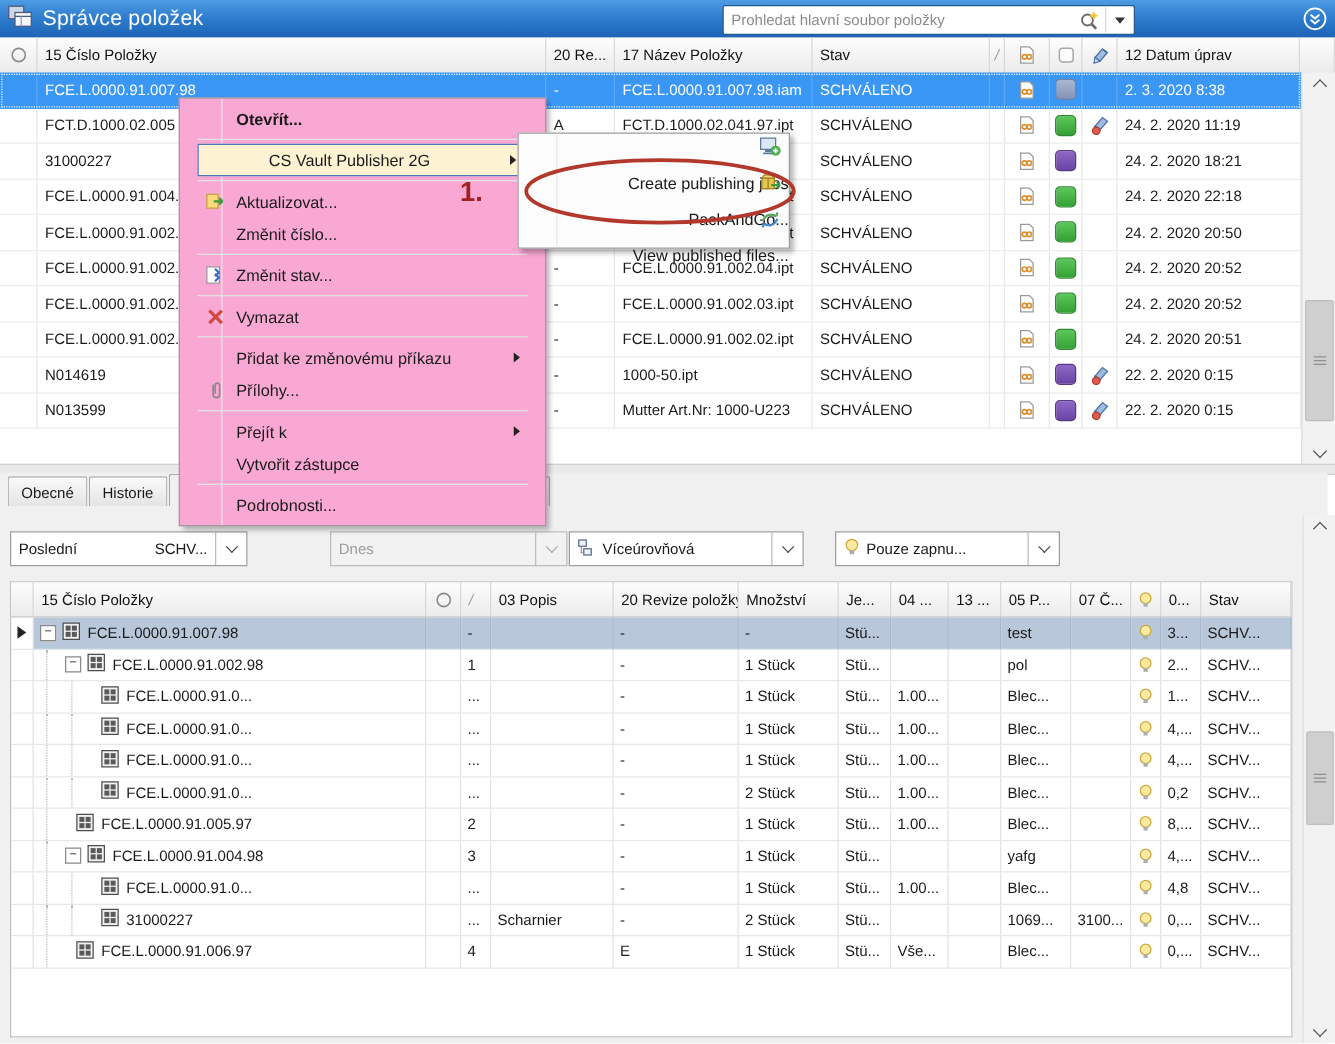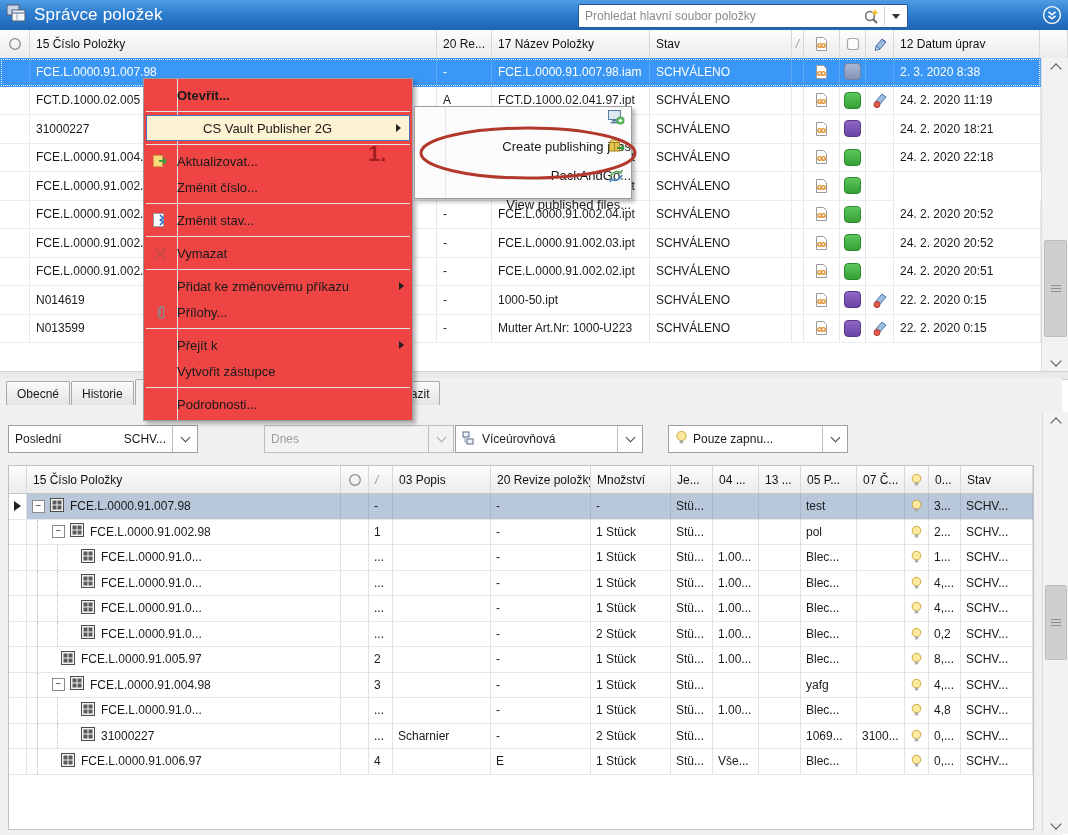--- a/index.html
+++ b/index.html
@@ -69,22 +69,22 @@
   .brow .c{border-right:1px solid #e3e3e3;border-bottom:1px solid #e7e7e7;display:flex;align-items:center;
     padding-left:5px;white-space:nowrap;overflow:hidden;}
   .brow .c.center{justify-content:center;padding-left:0;}
   .brow.sel .c.fill{background:#b9c7da;border-right-color:#a9b7ca;}
   .rowind{width:0;height:0;border-top:5px solid transparent;border-bottom:5px solid transparent;border-left:7px solid #222;}
   .exp{width:11px;height:11px;border:1px solid #8a8a8a;background:#fff;font-size:10px;line-height:9px;text-align:center;
     color:#333;flex:0 0 11px;margin-right:4px;}
   .tv{flex:0 0 14px;align-self:stretch;border-left:1px dotted #b9b9b9;margin-left:5px;}
   .bico{flex:0 0 16px;margin-right:5px;}
   
-  .menu{position:absolute;left:143px;top:78px;width:268px;background:#ef4444;border:1px solid #9d9d9d;
-    box-shadow:3px 3px 4px rgba(0,0,0,.28);padding:3px 0;z-index:10;font-size:13px;}
+  .menu{position:absolute;left:143px;top:78px;width:268px;background:#f9a8d4;border:1px solid #9d9d9d;
+    box-shadow:3px 3px 4px rgba(0,0,0,.28);padding:3px 12px;z-index:10;font-size:13px;}
   .menu .gutter{position:absolute;left:33px;top:0;bottom:0;width:1px;background:#e6e6e6;}
   .mi{height:26px;display:flex;align-items:center;position:relative;padding-right:8px;}
   .mi .ico{width:33px;display:flex;justify-content:center;align-items:center;flex:0 0 33px;}
   .mi .lbl{flex:1;white-space:nowrap;}
   .mi.bold .lbl{font-weight:bold;}
   .mi.hl{background:#fdf3d2;border:1px solid #4d74b8;margin:0 2px;height:24px;gap:25px;}
   .mi.hl .ico{flex-basis:31px;width:31px;}
   .mi .sub{width:0;height:0;border-top:4px solid transparent;border-bottom:4px solid transparent;border-left:5px solid #222;}
   .msep{height:1px;background:#e2e2e2;margin:3px 2px;}
   .submenu{position:absolute;left:414px;top:106px;width:216px;background:#fcfcfc;border:1px solid #9d9d9d;
@@ -271,20 +271,21 @@
             <path d="M2.5 1.5 h7 l3 3 v10 h-10 Z" fill="#fff" stroke="#9a9a9a"></path>
             <circle cx="5.6" cy="9.4" r="1.8" fill="none" stroke="#e0912c" stroke-width="1.4"></circle>
             <circle cx="9.4" cy="9.4" r="1.8" fill="none" stroke="#e0912c" stroke-width="1.4"></circle>
             <line x1="7.4" y1="9.4" x2="7.6" y2="9.4" stroke="#e0912c" stroke-width="1.2"></line>
           </svg>
         </div>
         <div class="c center">
           <span class="sq green"></span>
         </div>
         <div class="c center"></div>
+        <div class="c">24. 2. 2020 20:50</div>
       </div>
       <div class="trow">
         <div class="c center"></div>
         <div class="c">FCE.L.0000.91.002.</div>
         <div class="c">-</div>
         <div class="c">FCE.L.0000.91.002.04.ipt</div>
         <div class="c">SCHVÁLENO</div>
         <div class="c center"></div>
         <div class="c center">
           <svg width="15" height="16">

